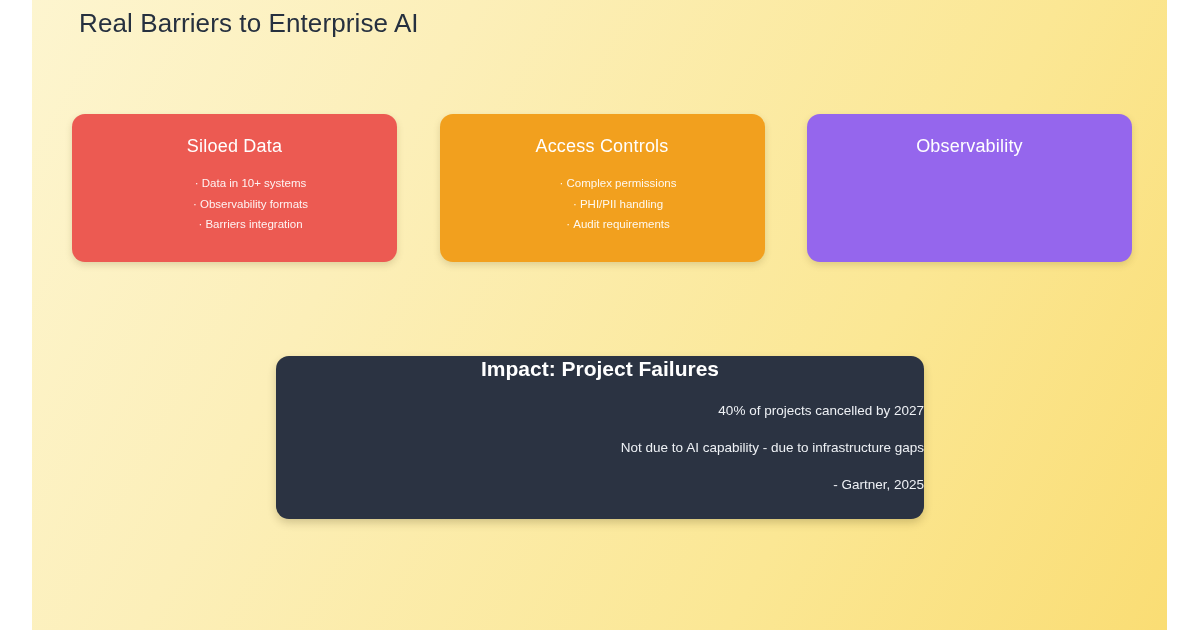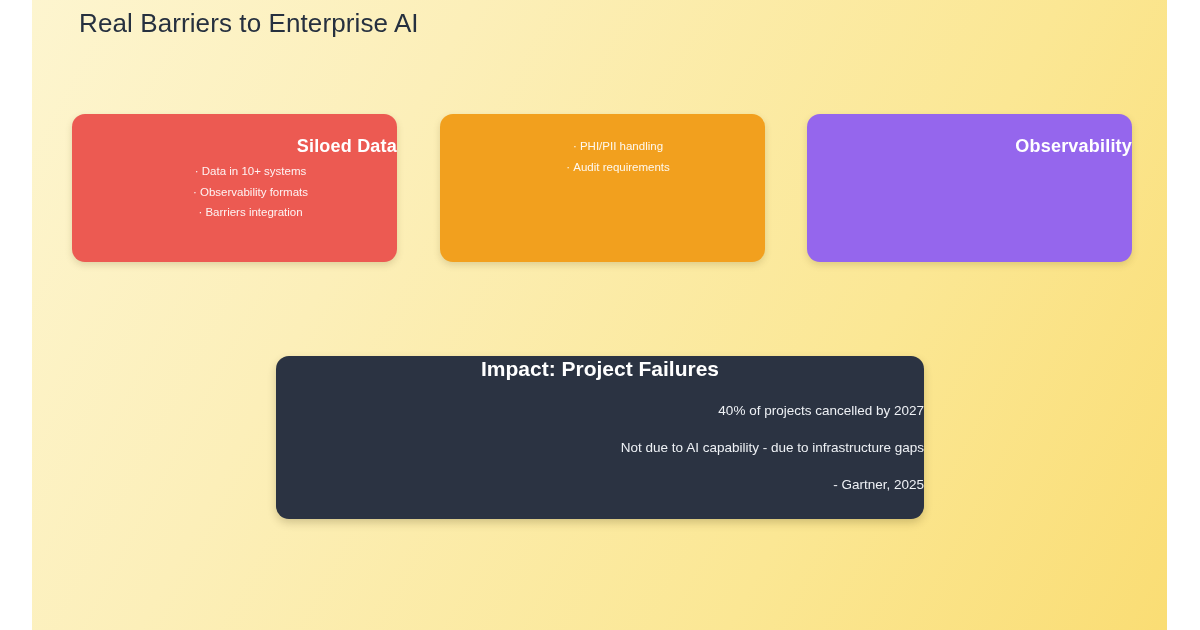--- a/index.html
+++ b/index.html
@@ -50,25 +50,25 @@
   .card {
     width: 325px;
     height: 148px;
     border-radius: 13px;
     box-sizing: border-box;
     padding-top: 22px;
     box-shadow: 0 3px 7px rgba(90, 70, 20, 0.18);
   }
 
   .card-title {
-    text-align: right;
+    text-align: center;
     font-size: 18px;
-    font-weight: bold;
+    font-weight: normal;
     color: #ffffff;
-    margin-bottom: 4px;
+    margin-bottom: 16px;
     letter-spacing: 0.2px;
   }
 
   .card-list {
     list-style: none;
     margin: 0;
     padding: 0;
     text-align: center;
   }
 
@@ -129,21 +129,23 @@
     <div class="card" style="background: rgb(236, 90, 82);">
       <div class="card-title">Siloed Data</div>
       <ul class="card-list">
         <li>Data in 10+ systems</li>
         <li>Observability formats</li>
         <li>Barriers integration</li>
       </ul>
     </div>
 
     <div class="card" style="background: rgb(242, 160, 30);">
+      <div class="card-title">Access Controls</div>
       <ul class="card-list">
+        <li>Complex permissions</li>
         <li>PHI/PII handling</li>
         <li>Audit requirements</li>
       </ul>
     </div>
 
     <div class="card" style="background: rgb(149, 102, 237);">
       <div class="card-title">Observability</div>
     </div>
 
   </div>

